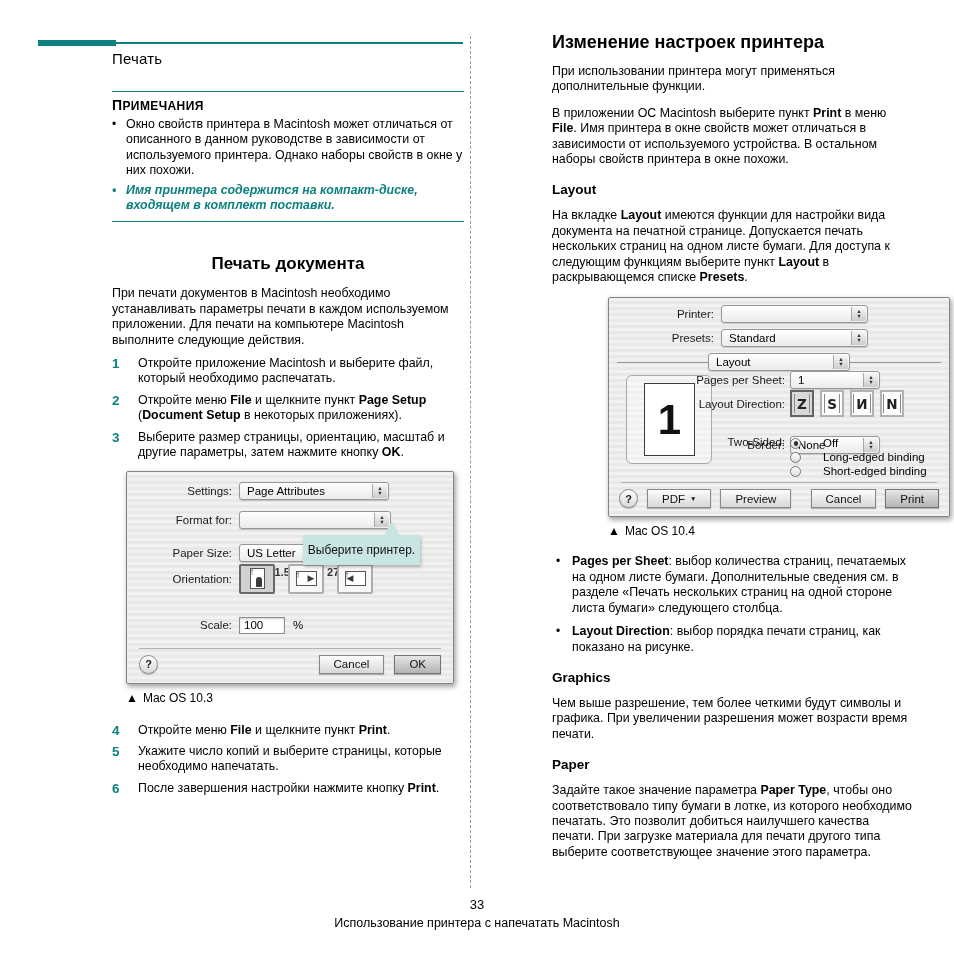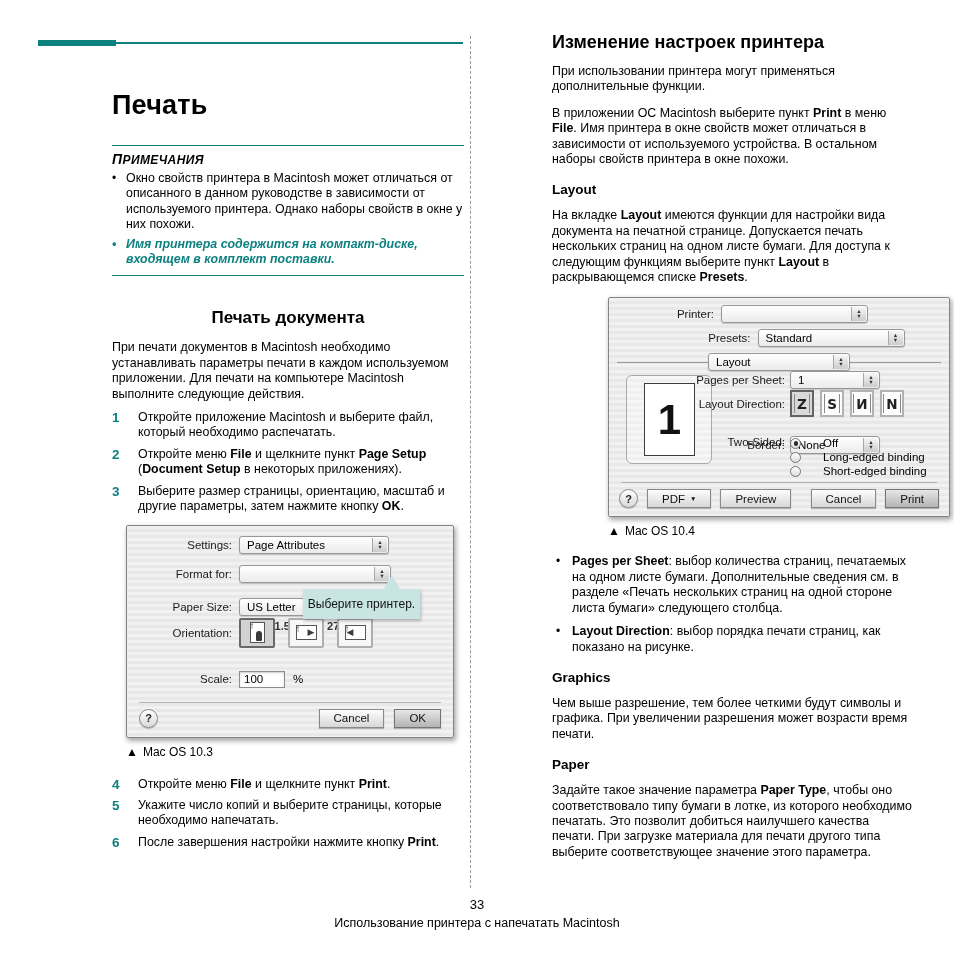--- a/index.html
+++ b/index.html
@@ -12,32 +12,32 @@
   .page { position:absolute; inset:0; background:#fff; overflow:hidden; }
 
   
   .chapter-bar  { position:absolute; left:38px; top:40px; width:78px; height:6px; background:var(--accent); }
   .chapter-rule { position:absolute; left:116px; top:42px; width:347px; height:2px; background:var(--accent); }
   .col-divider  { position:absolute; left:470px; top:36px; height:852px; border-left:1px dashed #9a9a9a; }
 
   .col-left  { position:absolute; left:112px; top:50px; width:352px; }
   .col-right { position:absolute; left:552px; top:32px; width:362px; }
 
-  h1.chapter-title { font-size:27px; font-weight:bold; letter-spacing:.2px;margin-top:40px; }
+  h1.chapter-title { font-size:15px; font-weight:normal; letter-spacing:.2px; }
   h2.section-title { font-size:17px; font-weight:bold; }
   h2.right-title   { font-size:18px; font-weight:bold; }
   h3.subhead       { font-size:13.5px; font-weight:bold; }
 
   p.body, .note-text, .stext, .btext { font-size:12.4px; line-height:15.4px; }
   .b { font-weight:bold; }
 
   
   .notes { border-top:1px solid var(--accent); border-bottom:1px solid var(--accent);
            margin-top:24px; padding:5px 0 8px; }
-  .notes-heading { font-size:12px; font-weight:bold; letter-spacing:.4px;font-style:italic; }
+  .notes-heading { font-size:12px; font-weight:bold; letter-spacing:.4px; }
   .notes-heading::first-letter { font-size:14px; }
   .note-item { display:flex; gap:7px; margin-top:4px; }
   .note-item .bullet { flex:0 0 7px; font-size:12px; line-height:15px; }
   .note-item.accent { color:var(--accent); font-style:italic; font-weight:bold; }
 
   .intro { margin-top:12px; }
   .steps { margin-top:8px; }
   .step { display:flex; margin-top:6px; }
   .step .num { flex:0 0 26px; color:var(--accent); font-weight:bold; font-size:13.5px; line-height:15px; }
 
@@ -118,21 +118,21 @@
 
   
   .tooltip { position:absolute; left:176px; top:63px; width:117px; height:30px; z-index:6;
              background:var(--tooltip-bg); display:flex; align-items:center; justify-content:center;
              font-size:12px; color:#111; box-shadow:1px 2px 3px rgba(0,0,0,.25); }
   .tooltip::before { content:""; position:absolute; right:20px; top:-14px;
              border-left:8px solid transparent; border-right:8px solid transparent;
              border-bottom:14px solid var(--tooltip-bg); }
 
   
-  .r-printer { top:7px; } .r-presets { top:31px;justify-content:center; }
+  .r-printer { top:7px; } .r-presets { top:31px; }
   .pane-row { position:absolute; top:55px; left:8px; right:8px; display:flex; align-items:center; }
   .hline { flex:1; height:1px; background:#9a9a9a; }
   .r-pages { top:73px; } .r-dir { top:92px; } .r-border { top:138px; } .r-two { top:138px; align-items:flex-start; }
   .d2 .dialog-divider { top:184px; }
   .d2 .btnrow { top:191px; left:10px; right:10px; position:absolute; display:flex; align-items:center; gap:9px; }
 
   .preview-box { position:absolute; left:17px; top:77px; width:86px; height:89px;
                  border:1px solid #a9a9a9; border-radius:6px; background:rgba(255,255,255,.35); }
   .preview-page { position:absolute; left:17px; top:7px; width:51px; height:73px; background:#fff;
                   border:1px solid #3c3c3c; display:flex; align-items:center; justify-content:center;

